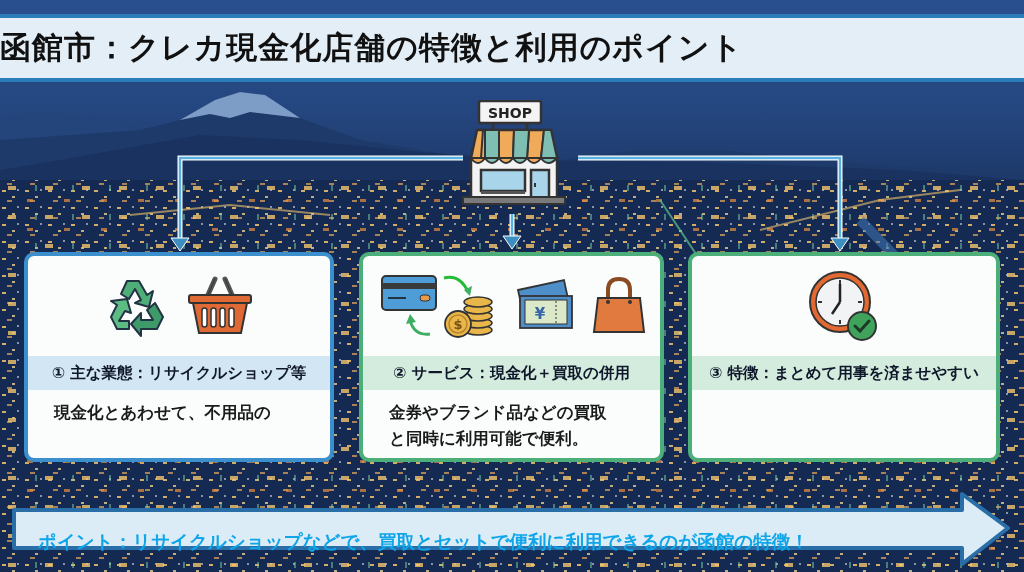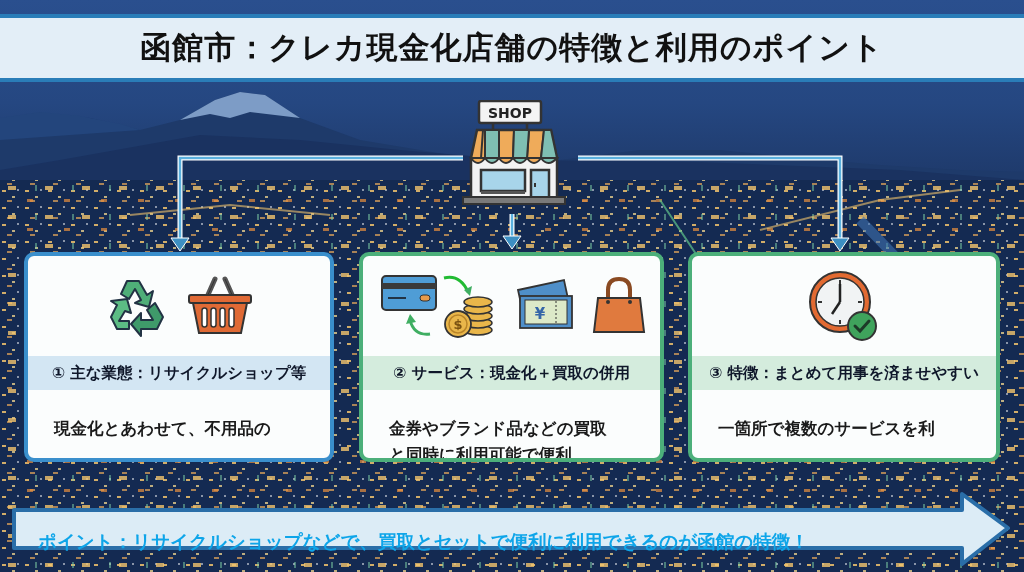--- a/index.html
+++ b/index.html
@@ -21,21 +21,21 @@
     position: absolute; right: 0; top: 190px; width: 300px; height: 150px;
     background: radial-gradient(ellipse at 80% 40%, #2e5c9a 0%, #22467d 55%, rgba(30,60,110,0) 75%);
   }
 
   
   .title-bar {
     position: absolute; left: 0; top: 14px; width: 1024px; height: 68px;
     background: #e3eef7;
     border-top: 4px solid #2a7db8;
     border-bottom: 4px solid #2a7db8;
-    display: flex; align-items: center; justify-content: center;
+    display: flex; align-items: center; justify-content: flex-start;
   }
   .title-text {
     font-family: "DejaVu Sans", sans-serif;
     font-weight: bold; font-size: 31px; color: #111;
     letter-spacing: 1px;
   }
 
   
   .shop { position: absolute; left: 459px; top: 100px; width: 110px; height: 110px; }
 
@@ -54,21 +54,21 @@
   .card.c3 { left: 688px; width: 312px; border: 4px solid #4caf7a; }
   .card-icons { height: 100px; display: flex; align-items: center; justify-content: center; gap: 16px; }
   .card-band {
     height: 34px; display: flex; align-items: center; justify-content: center;
     font-weight: bold; font-size: 15.5px; color: #0f172a; white-space: nowrap;
   }
   .c1 .card-band { background: #d3e6f3; }
   .c2 .card-band, .c3 .card-band { background: #d4ecdd; text-align: center; }
   .card-body {
     padding: 10px 18px 0 26px;
-    font-weight: bold; font-size: 16.5px; line-height: 26px; color: #1a1a1a; margin-top: 16px;
+    font-weight: bold; font-size: 16.5px; line-height: 26px; color: #1a1a1a;
   }
   .card-body div { white-space: nowrap; }
 
   
   .point-banner { position: absolute; left: 12px; top: 490px; width: 1000px; height: 78px; }
   .point-banner svg { position: absolute; inset: 0; }
   .point-text {
     position: absolute; left: 26px; top: 34px; height: 34px;
     display: flex; align-items: center;
     font-weight: bold; font-size: 18.5px; color: #0ea5e9; white-space: nowrap;
@@ -242,21 +242,20 @@
         <line x1="54" y1="34" x2="58" y2="34"></line>
       </g>
       <line x1="36" y1="34" x2="36" y2="16" stroke="#222" stroke-width="2.5"></line>
       <line x1="36" y1="34" x2="28" y2="46" stroke="#222" stroke-width="2.5"></line>
       <circle cx="58" cy="58" r="14" fill="#3fa35c" stroke="#333" stroke-width="2"></circle>
       <path d="M51 58 L56 63 L65 53" stroke="#1d3a28" stroke-width="3" fill="none" stroke-linecap="round"></path>
     </svg>
   </div>
   <div class="card-band">③ 特徴：まとめて用事を済ませやすい</div>
   <div class="card-body">
-    <div>一箇所で複数のサービスを利</div>
   </div>
 </div>
 
 <div class="point-banner">
   <svg viewBox="0 0 1000 78" width="1000" height="78">
     <path d="M2 20 L950 20 L950 4 L996 38 L950 74 L950 58 L2 58 Z" fill="#dcecf6" stroke="#2a6ea8" stroke-width="4" stroke-linejoin="round"></path>
   </svg>
   <div class="point-text">ポイント：リサイクルショップなどで、買取とセットで便利に利用できるのが函館の特徴！</div>
 </div>
 

